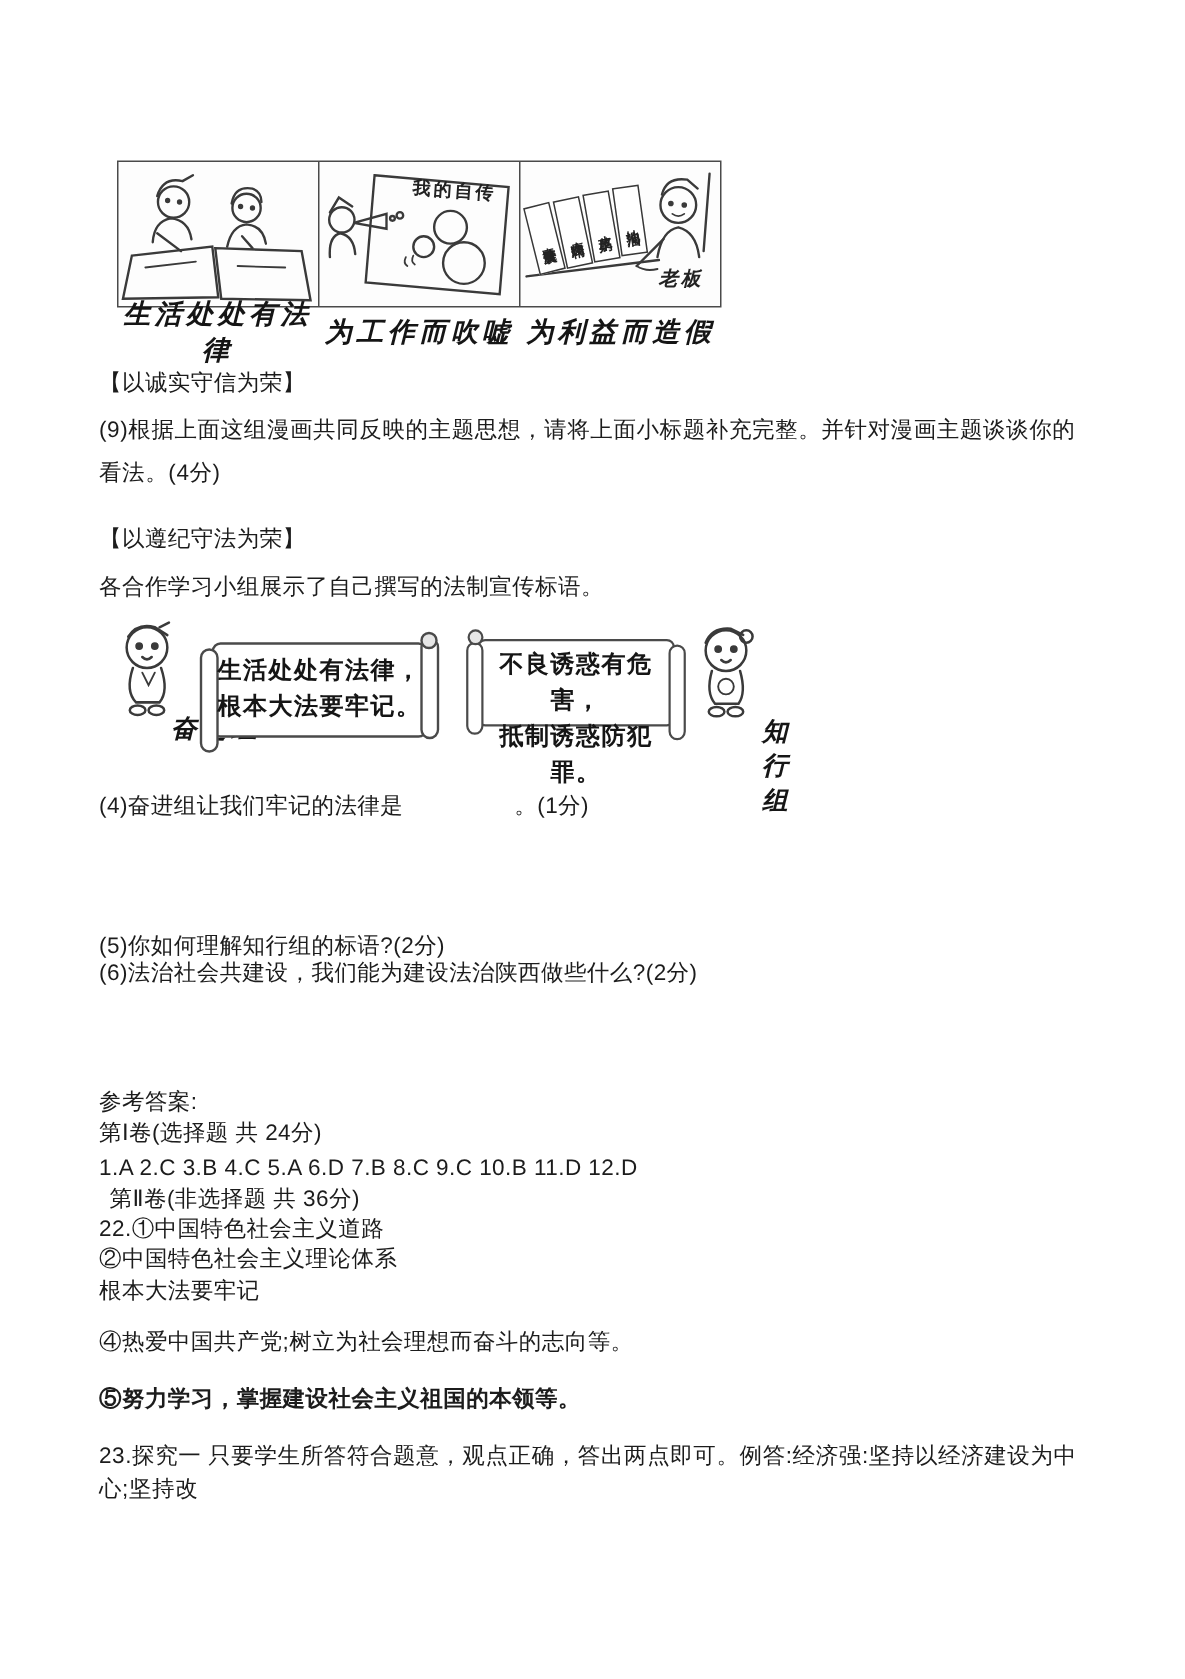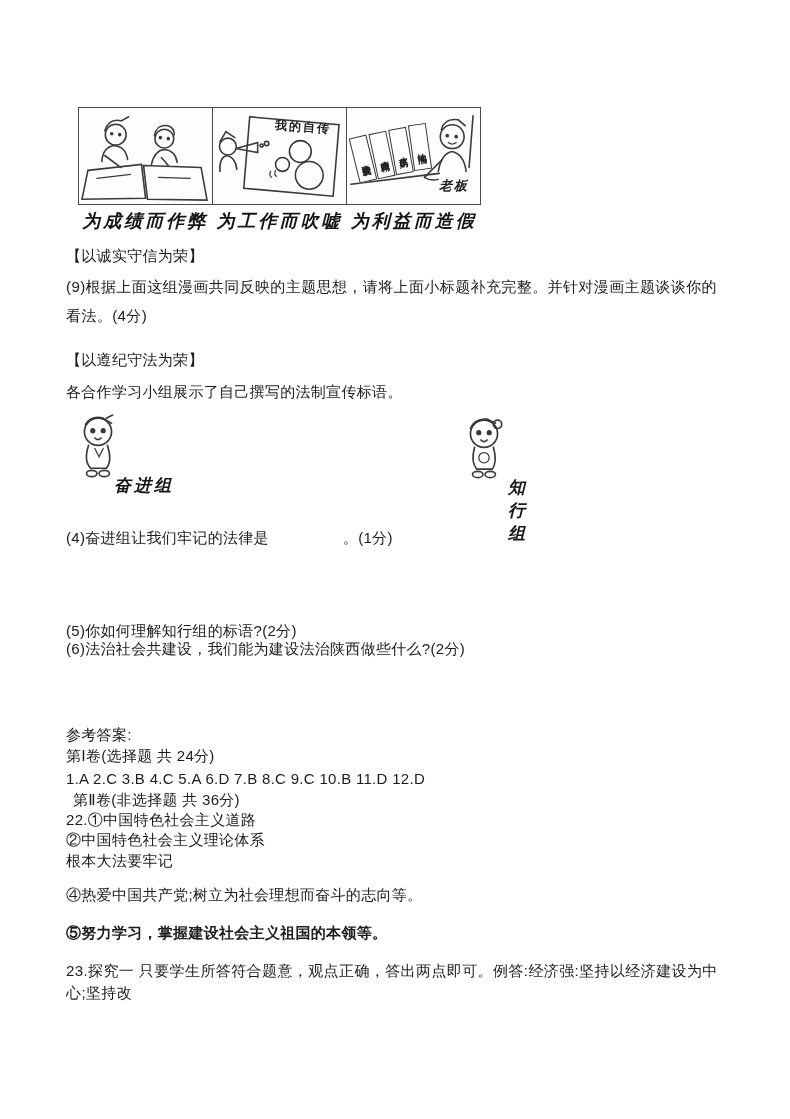--- a/index.html
+++ b/index.html
@@ -103,21 +103,21 @@
         </svg>
         <div class="product" style="left:7px;top:28px;transform:rotate(-14deg);">毒胶囊</div>
         <div class="product" style="left:26px;top:24px;transform:rotate(-12deg);">瘦肉精</div>
         <div class="product" style="left:45px;top:20px;transform:rotate(-10deg);">皮革奶</div>
         <div class="product" style="left:64px;top:16px;transform:rotate(-8deg);">地沟油</div>
         <div class="boss">老板</div>
       </div>
     </div>
 
     <div class="captions">
-      <span class="cap">为成绩而作弊</span>
+      <span class="cap">生活处处有法律</span>
       <span class="cap">为工作而吹嘘</span>
       <span class="cap">为利益而造假</span>
     </div>
   </div>
 
   <div class="t" style="left:66px;top:246px;">【以诚实守信为荣】</div>
   <div class="para" style="left:66px;top:272px;">(9)根据上面这组漫画共同反映的主题思想，请将上面小标题补充完整。并针对漫画主题谈谈你的看法。(4分)</div>
 
   <div class="t" style="left:66px;top:350px;">【以遵纪守法为荣】</div>
   <div class="t" style="left:66px;top:382px;">各合作学习小组展示了自己撰写的法制宣传标语。</div>
@@ -134,21 +134,49 @@
           <path d="M20,23 q3,3 6,0"></path>
           <path d="M14,30 Q9,45 16,52 L31,52 Q37,45 32,30"></path>
           <path d="M20,33 l4,8 l4,-8" stroke-width="1.2"></path>
           <ellipse cx="17" cy="57" rx="5" ry="3"></ellipse>
           <ellipse cx="29" cy="57" rx="5" ry="3"></ellipse>
         </g>
       </svg>
     </div>
     <div class="group-label" style="left:0px;top:68px;">奋进组</div>
 
-
+    <div class="scroll" style="left:62px;top:14px;width:170px;height:84px;">
+      <svg viewBox="0 0 170 84">
+        <g stroke="#4a4a4a" stroke-width="1.6" fill="#ffffff">
+          <rect x="14" y="9" width="142" height="62" rx="5"></rect>
+          <rect x="6" y="13" width="11" height="68" rx="5.5"></rect>
+          <rect x="153" y="6" width="11" height="66" rx="5.5"></rect>
+          <circle cx="158" cy="7" r="5" fill="#e6e6e6"></circle>
+        </g>
+      </svg>
+      <div class="scroll-text">
+        <div>生活处处有法律，</div>
+        <div>根本大法要牢记。</div>
+      </div>
+    </div>
+
+    <div class="scroll" style="left:240px;top:10px;width:156px;height:82px;">
+      <svg viewBox="0 0 170 84">
+        <g stroke="#4a4a4a" stroke-width="1.6" fill="#ffffff">
+          <rect x="14" y="9" width="142" height="62" rx="5"></rect>
+          <rect x="6" y="11" width="11" height="66" rx="5.5"></rect>
+          <rect x="153" y="13" width="11" height="68" rx="5.5"></rect>
+          <circle cx="12" cy="7" r="5" fill="#e6e6e6"></circle>
+        </g>
+      </svg>
+      <div class="scroll-text">
+        <div>不良诱惑有危害，</div>
+        <div>抵制诱惑防犯罪。</div>
+      </div>
+    </div>
 
     <div class="kid" style="left:394px;top:10px;">
       <svg viewBox="0 0 46 62">
         <g stroke="#3a3a3a" fill="none" stroke-width="1.6" stroke-linecap="round">
           <circle cx="23" cy="17" r="13"></circle>
           <path d="M10,12 Q14,2 26,3 L34,7"></path>
           <circle cx="36" cy="8" r="4"></circle>
           <circle cx="18" cy="16" r="1.7" fill="#3a3a3a"></circle>
           <circle cx="28" cy="16" r="1.7" fill="#3a3a3a"></circle>
           <path d="M20,23 q3,3 6,0"></path>

